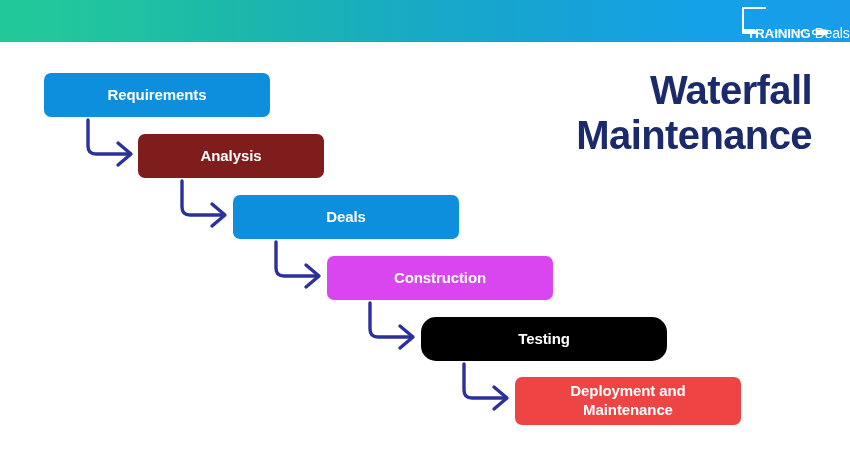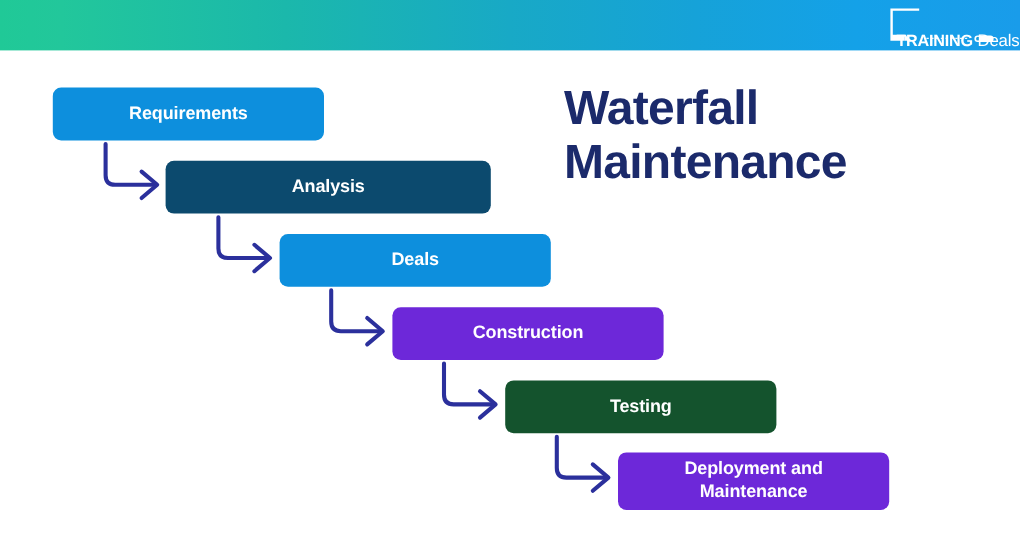--- a/index.html
+++ b/index.html
@@ -57,24 +57,24 @@
     font-weight: 400;
     color: #ffffff;
     letter-spacing: -0.2px;
     line-height: 1;
     margin-left: 4px;
   }
 
   
   #page-title {
     position: absolute;
-    left: 470px;
+    left: 482px;
     top: 68px;
     width: 330px;
-    text-align: left;
+    text-align: right;
     color: #1b2a6b;
     font-size: 40px;
     font-weight: 700;
     line-height: 1.12;
     letter-spacing: -0.6px;
   }
   #page-title .title-line {
     display: block;
   }
 
@@ -167,29 +167,29 @@
     </div>
     <div class="flow-arrow" style="left: 460px; top: 360px;">
       <svg width="62" height="56" viewBox="0 0 62 56" fill="none">
         <path d="M4 4 L4 30 Q4 38 12 38 L46 38" stroke="#2b309c" stroke-width="3.4" stroke-linecap="round" fill="none"></path>
         <path d="M34 27 L47 38 L34 49" stroke="#2b309c" stroke-width="3.4" stroke-linecap="round" stroke-linejoin="round" fill="none"></path>
       </svg>
     </div>
     <div class="stage-box" style="left: 44px; top: 73px; width: 226px; background: rgb(13, 143, 221); color: rgb(255, 255, 255);">
       <span class="stage-label">Requirements</span>
     </div>
-    <div class="stage-box" style="left: 138px; top: 134px; width: 271px; background: #0c4a6e; color: rgb(255, 255, 255);">
+    <div class="stage-box" style="left: 138px; top: 134px; width: 186px; background: #7f1d1d; color: rgb(255, 255, 255);">
       <span class="stage-label">Analysis</span>
     </div>
     <div class="stage-box" style="left: 233px; top: 195px; width: 226px; background: rgb(13, 143, 221); color: rgb(255, 255, 255);">
       <span class="stage-label">Deals</span>
     </div>
-    <div class="stage-box" style="left: 327px; top: 256px; width: 226px; background: #6d28d9; color: rgb(255, 255, 255);">
+    <div class="stage-box" style="left: 327px; top: 256px; width: 226px; background: #d946ef; color: rgb(255, 255, 255);">
       <span class="stage-label">Construction</span>
     </div>
-    <div class="stage-box" style="left: 421px; top: 317px; width: 226px; background: #14532d; color: rgb(255, 255, 255);">
+    <div class="stage-box" style="left: 421px; top: 317px; width: 246px; background: #000000; color: rgb(255, 255, 255); border-radius: 15px;">
       <span class="stage-label">Testing</span>
     </div>
-    <div class="stage-box two-line" style="left: 515px; top: 377px; width: 226px; background: #6d28d9; color: rgb(255, 255, 255);">
+    <div class="stage-box two-line" style="left: 515px; top: 377px; width: 226px; background: #ef4444; color: rgb(255, 255, 255);">
       <span class="stage-label">Deployment and
 Maintenance</span>
     </div>
   </div>
 
 </body></html>

